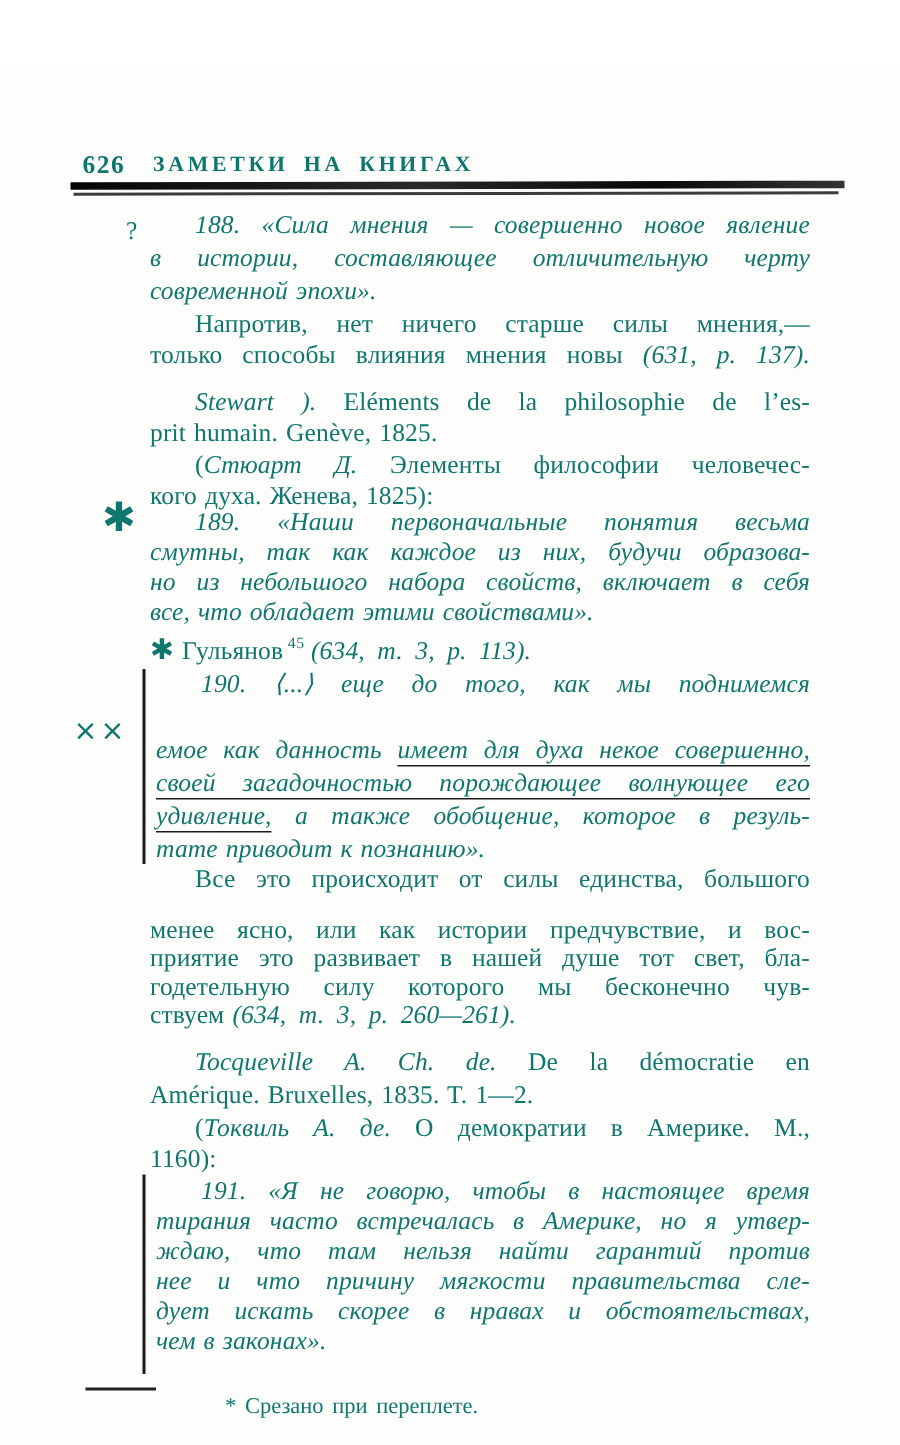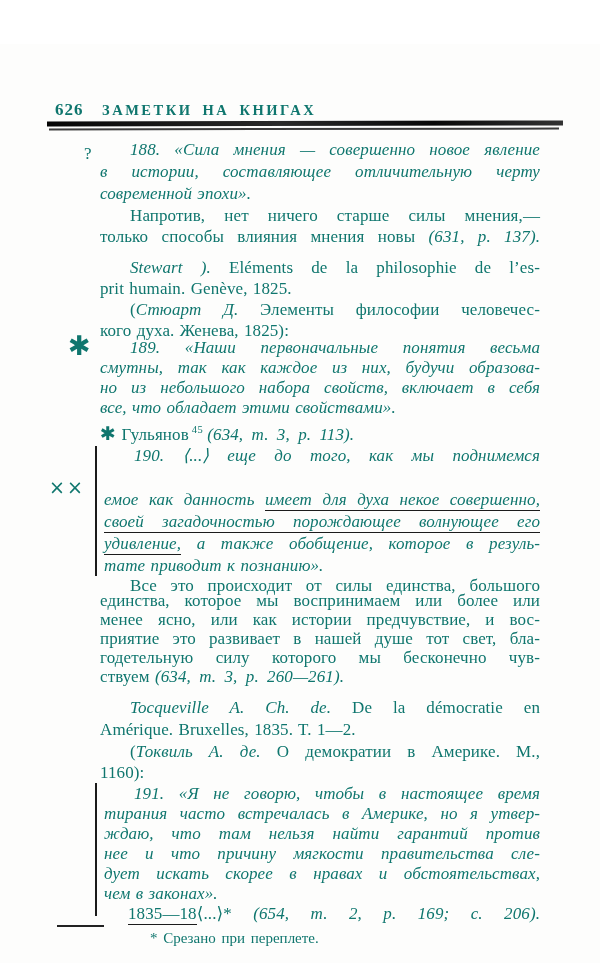--- a/index.html
+++ b/index.html
@@ -69,35 +69,33 @@
   <div class="ln it lh20" style="top:354px">все, что обладает этими свойствами».</div>
   <div class="ln lh22" style="top:375px"><span class="star">✱</span><span> Гульянов</span><span class="sup">45</span><span class="it cite">(634, т. 3, p. 113).</span></div>
 
   <div class="ln it j lh22 ind nar" style="top:401px">190. ⟨...⟩ еще до того, как мы поднимемся</div>
   <div class="ln it j lh22 nar" style="top:445px"><span>емое как данность </span><span class="u">имеет для духа некое совершенно,</span></div>
   <div class="ln it j lh22 nar" style="top:467px"><span class="u">своей загадочностью порождающее волнующее его</span></div>
   <div class="ln it j lh22 nar" style="top:489px"><span class="u">удивление,</span><span> а также обобщение, которое в резуль-</span></div>
   <div class="ln it lh22 nar" style="top:511px">тате приводит к познанию».</div>
 
   <div class="ln j lh19 ind" style="top:532px">Все это происходит от силы единства, большого</div>
-  <div class="ln j lh19" style="top:547px">единства, которое мы воспринимаем или более или</div>
   <div class="ln j lh19" style="top:566px">менее ясно, или как истории предчувствие, и вос-</div>
   <div class="ln j lh19" style="top:585px">приятие это развивает в нашей душе тот свет, бла-</div>
   <div class="ln j lh19" style="top:604px">годетельную силу которого мы бесконечно чув-</div>
   <div class="ln lh19" style="top:623px"><span>ствуем </span><span class="it cite">(634, т. 3, p. 260—261).</span></div>
 
   <div class="ln j lh21 ind" style="top:653px"><span class="it">Tocqueville A. Ch. de.</span><span> De la démocratie en</span></div>
   <div class="ln lh21" style="top:675px">Amérique. Bruxelles, 1835. T. 1—2.</div>
   <div class="ln j lh21 ind" style="top:697px"><span>(</span><span class="it">Токвиль А. де.</span><span> О демократии в Америке. М.,</span></div>
   <div class="ln lh21" style="top:718px">1160):</div>
 
   <div class="ln it j lh20 ind nar" style="top:740px">191. «Я не говорю, чтобы в настоящее время</div>
   <div class="ln it j lh20 nar" style="top:760px">тирания часто встречалась в Америке, но я утвер-</div>
   <div class="ln it j lh20 nar" style="top:780px">ждаю, что там нельзя найти гарантий против</div>
   <div class="ln it j lh20 nar" style="top:800px">нее и что причину мягкости правительства сле-</div>
   <div class="ln it j lh20 nar" style="top:820px">дует искать скорее в нравах и обстоятельствах,</div>
   <div class="ln it lh20 nar" style="top:840px">чем в законах».</div>
-  <div class="ln j lh20 ind24 nar" style="top:860px"><span class="u">1835—18</span><span>⟨...⟩*</span><span class="it"> (654, т. 2, p. 169; с. 206).</span></div>
 
   <div class="fnrule"></div>
   <div class="fn">* Срезано при переплете.</div>
 
 </div>
 
 </body></html>

